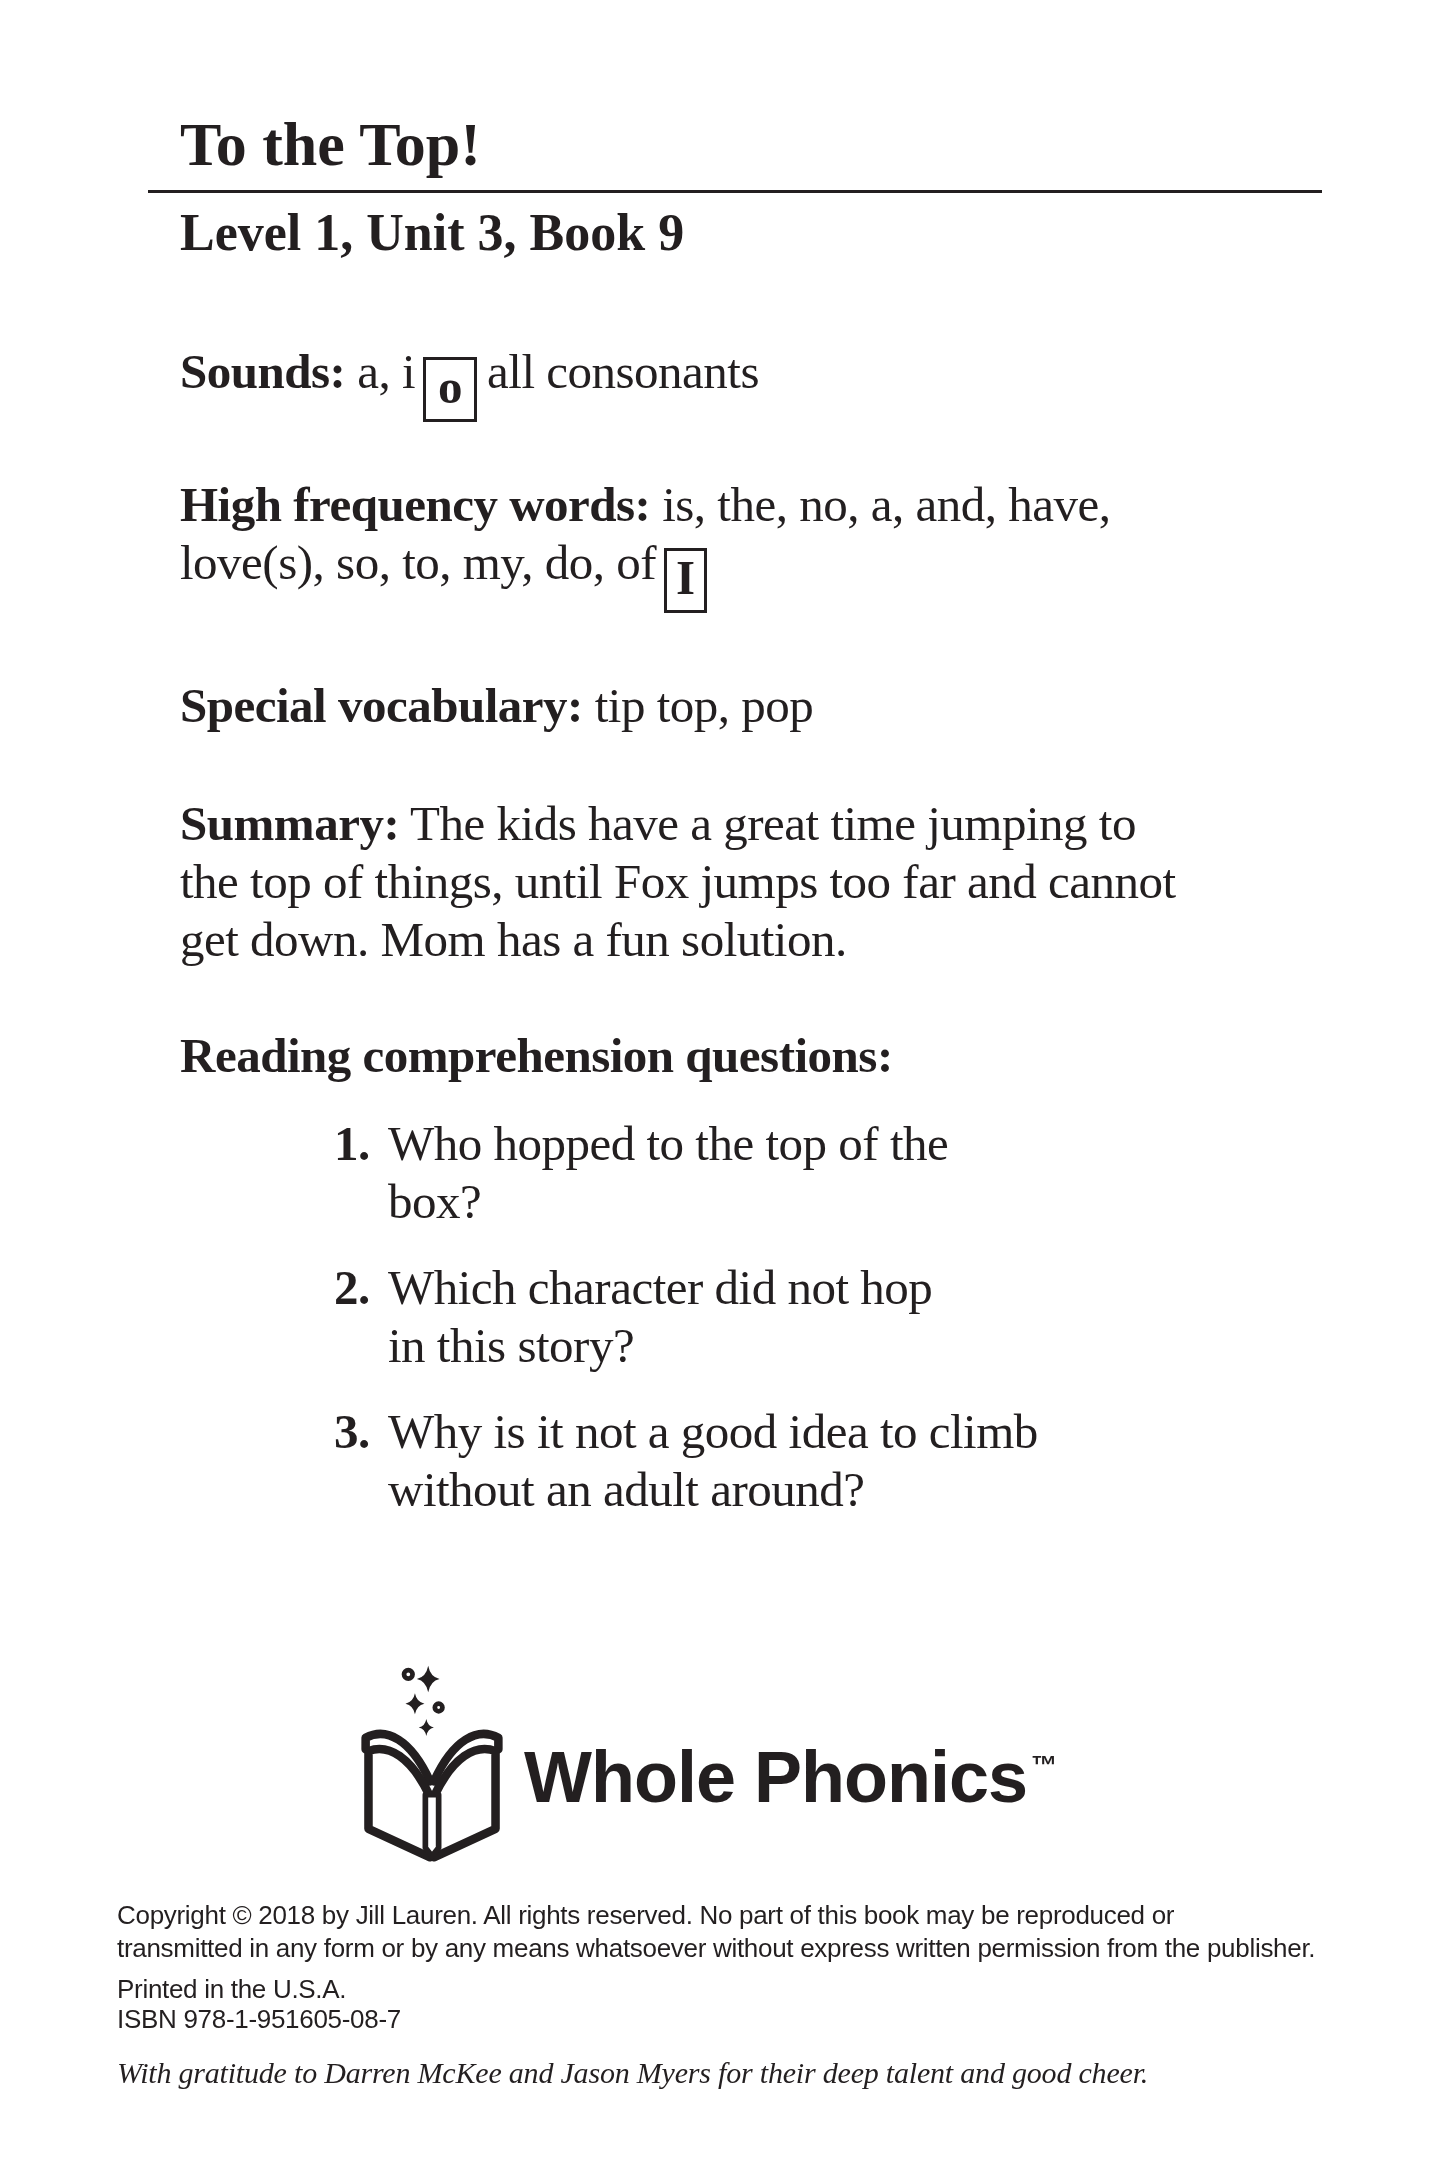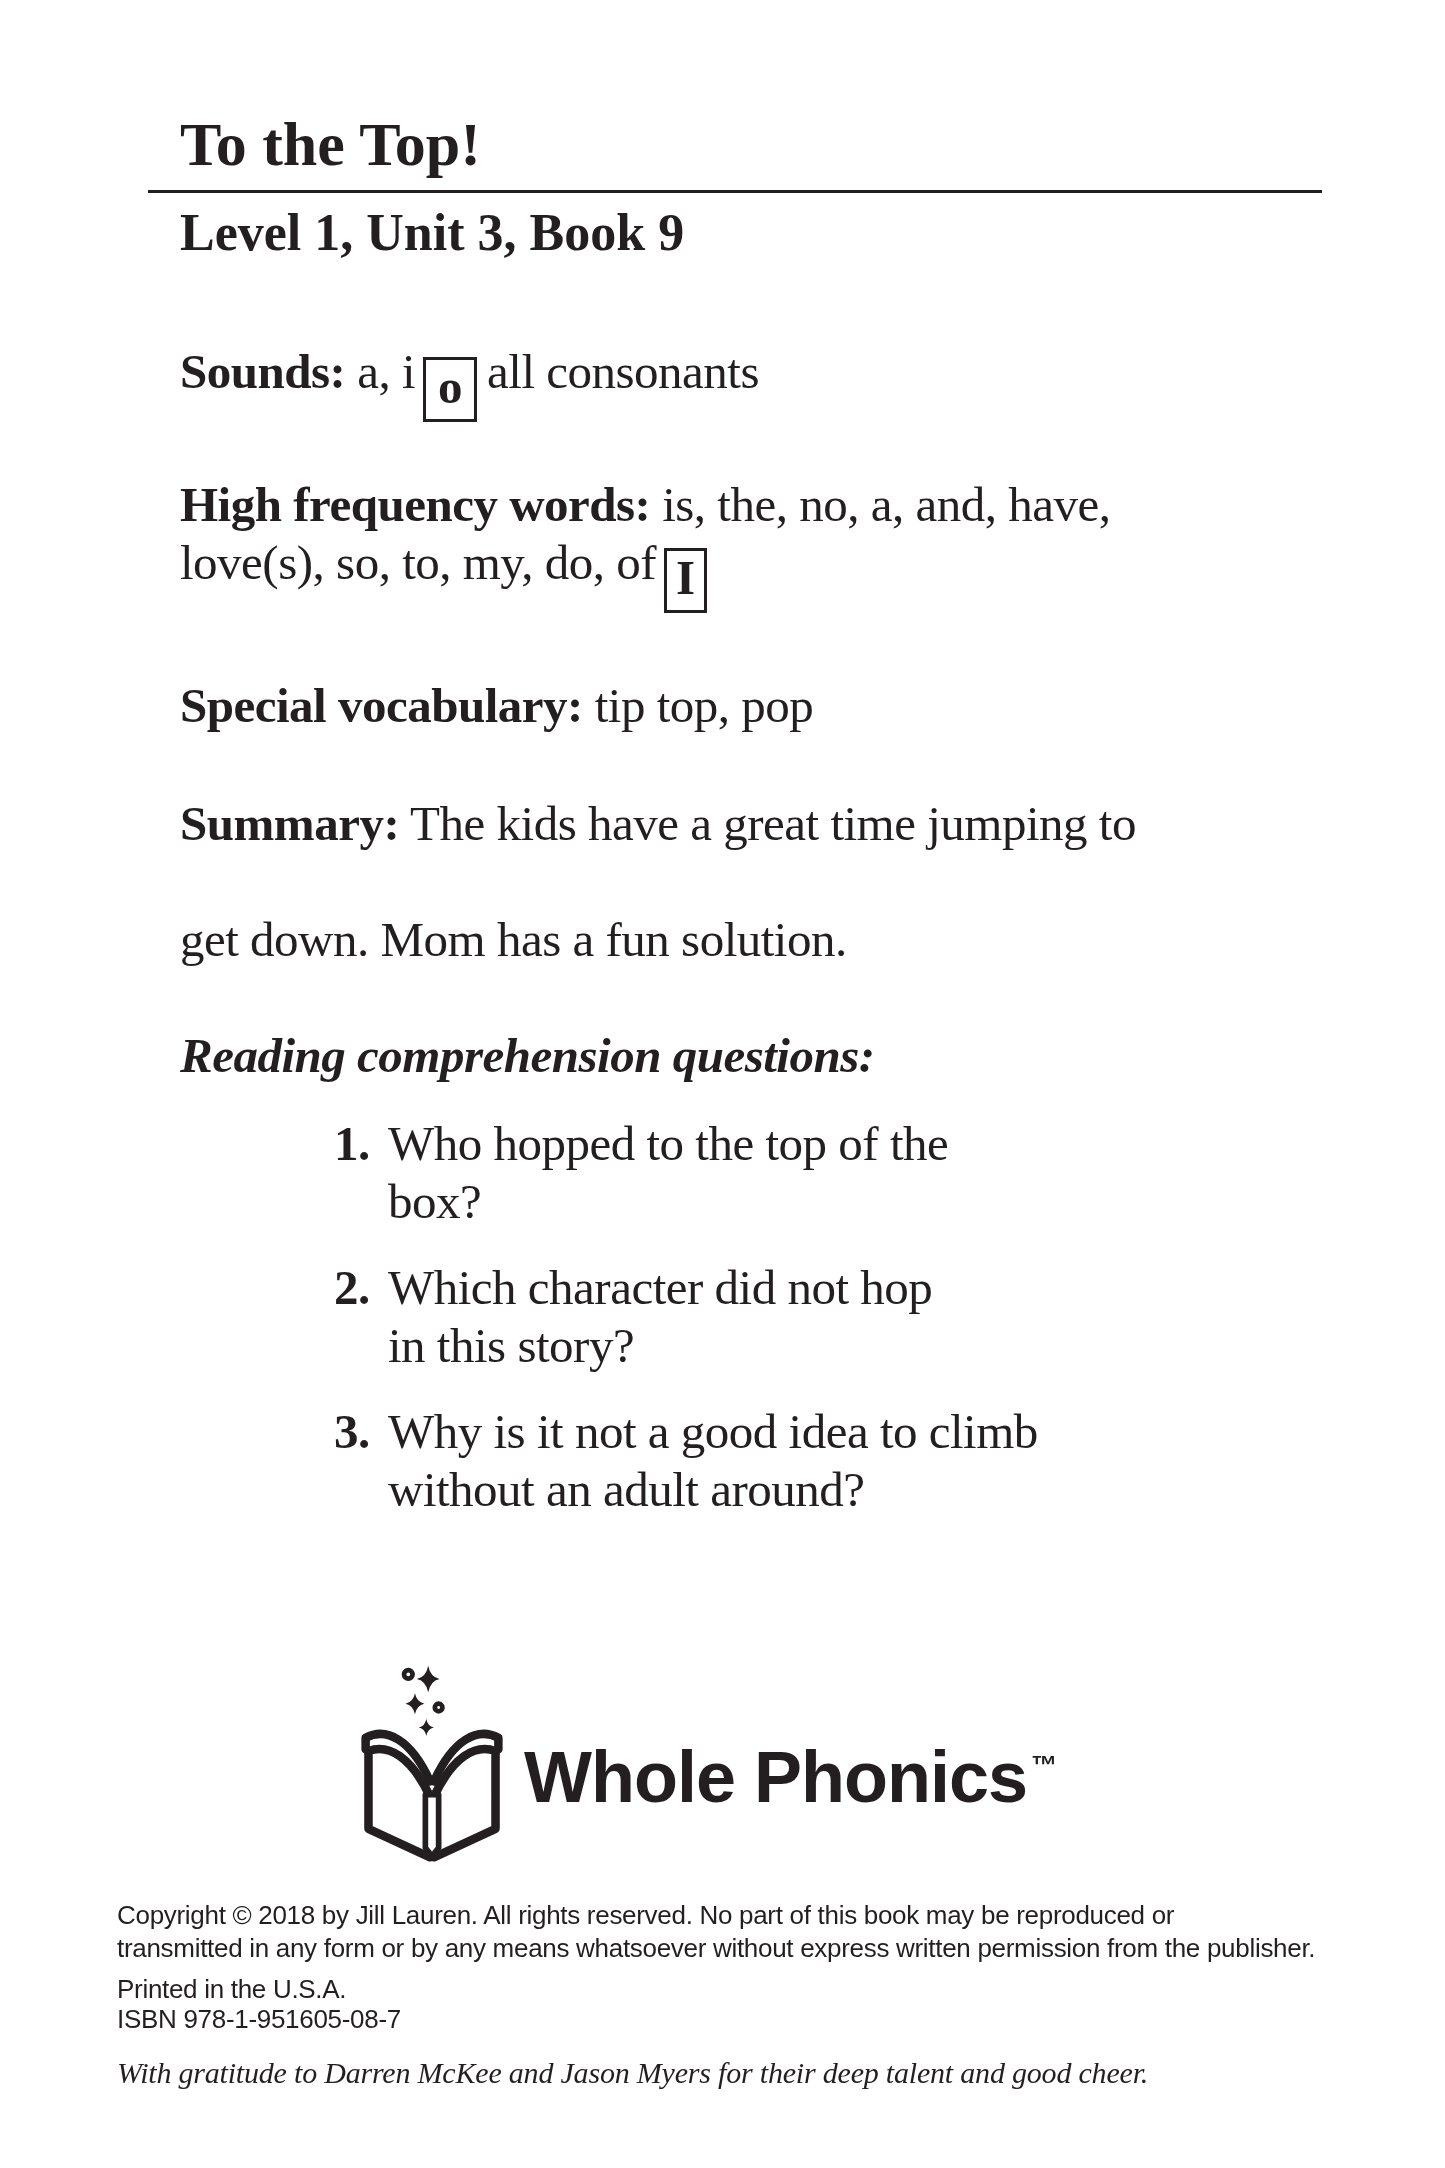--- a/index.html
+++ b/index.html
@@ -25,21 +25,21 @@
     font-size:52px;font-weight:700;line-height:62px;margin-top:9px;
   }
   .body-text{
     font-size:49px;line-height:58px;letter-spacing:-0.5px;
   }
   .bold{font-weight:700;}
   .sounds{margin-top:79px;}
   .hfw{margin-top:54px;}
   .specialvocab{margin-top:64px;}
   .summary{margin-top:60px;}
-  .q-heading{font-size:49px;font-weight:700;line-height:58px;margin-top:58px;letter-spacing:-0.5px;font-style:italic;}
+  .q-heading{font-size:49px;font-weight:700;line-height:58px;margin-top:58px;letter-spacing:-0.5px;}
   .q-list{list-style:none;margin-top:30px;}
   .q-item{display:flex;margin-bottom:28px;}
   .q-num{font-weight:700;width:54px;flex:0 0 54px;margin-left:154px;}
   .boxed{
     display:inline-block;
     border:3px solid #231f20;
     font-weight:700;
     line-height:1.02;
     padding:2px 12px 7px;
     margin:0 10px 0 8px;
@@ -83,21 +83,21 @@
   </p>
 
   <p class="body-text specialvocab">
     <span class="bold">Special vocabulary:</span>
     <span>tip top, pop</span>
   </p>
 
   <p class="body-text summary">
     <span class="bold">Summary:</span>
     <span>The kids have a great time jumping to</span><br>
-    <br>
+    <span>the top of things, until Fox jumps too far and cannot</span><br>
     <span>get down. Mom has a fun solution.</span>
   </p>
 
   <h3 class="q-heading">Reading comprehension questions:</h3>
 
   <ol class="q-list body-text">
     <li class="q-item">
       <span class="q-num">1.</span>
       <span class="q-text"><span>Who hopped to the top of the</span><br><span>box?</span></span>
     </li>

